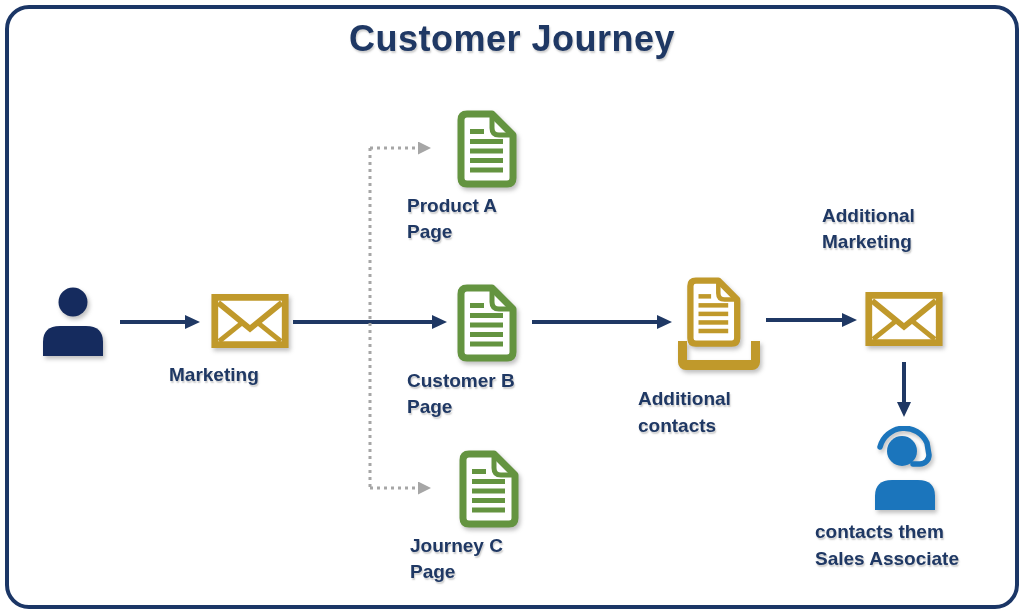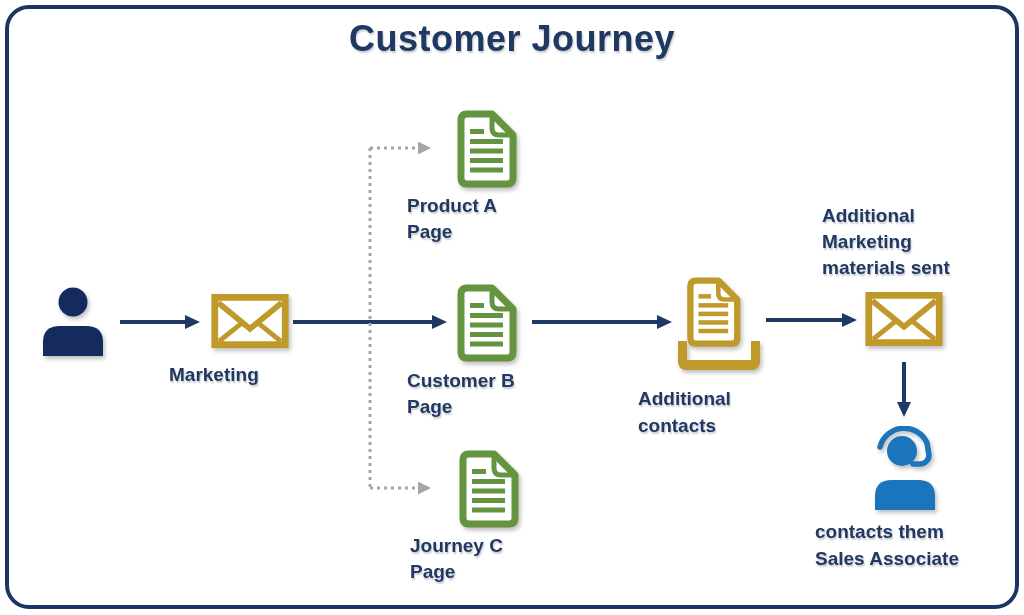--- a/index.html
+++ b/index.html
@@ -150,21 +150,20 @@
     </svg>
   </div>
   <div class="label lab-det">
     <div>Additional</div>
     <div>contacts</div>
   </div>
 
   <div class="label lab-amm">
     <div>Additional</div>
     <div>Marketing</div>
-    <div>materials sent</div>
   </div>
   <div class="node" style="left:865px; top:292px;">
     <svg class="icon" width="78" height="54" viewBox="0 0 80 56">
       <rect x="3.5" y="3.5" width="73" height="49" fill="#fff" stroke="var(--gold)" stroke-width="7"></rect>
       <polyline points="7,9 40,36 73,9" fill="none" stroke="var(--gold)" stroke-width="6"></polyline>
       <line x1="8" y1="49" x2="33" y2="29" stroke="var(--gold)" stroke-width="5"></line>
       <line x1="72" y1="49" x2="47" y2="29" stroke="var(--gold)" stroke-width="5"></line>
     </svg>
   </div>
 

